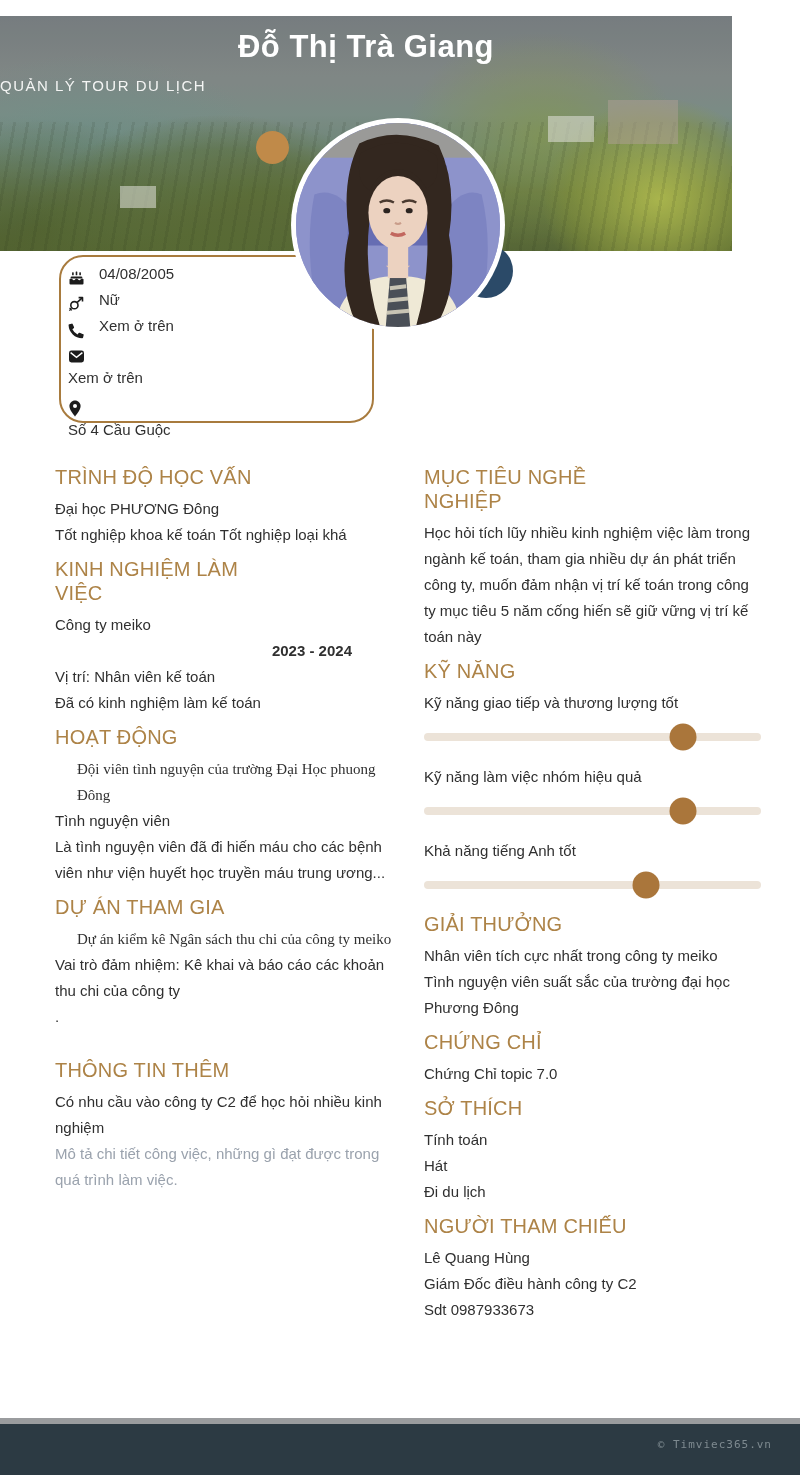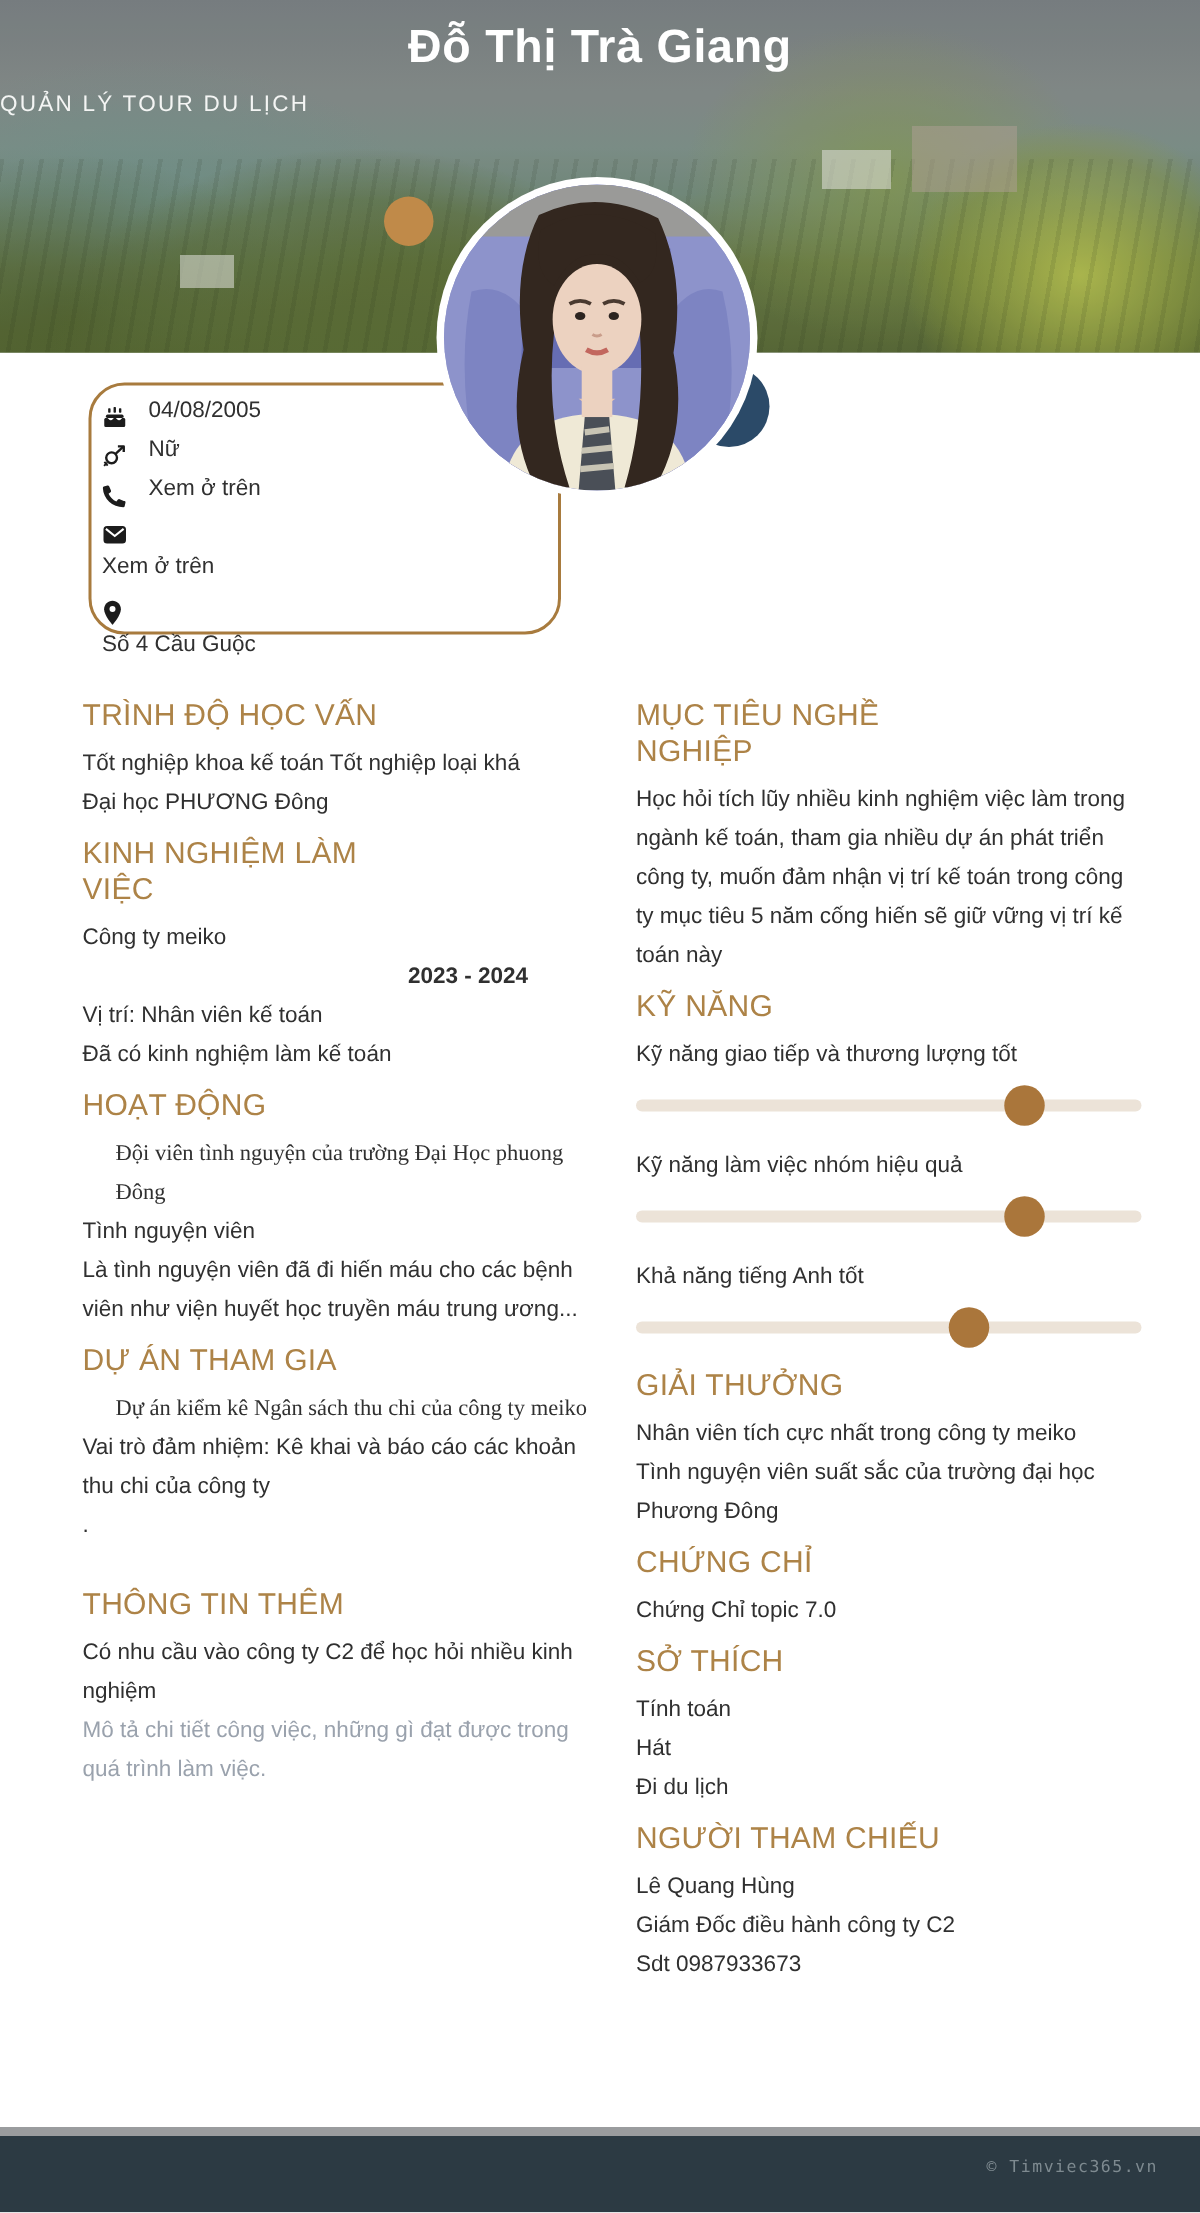--- a/index.html
+++ b/index.html
@@ -4,21 +4,21 @@
 <style>
   * { margin:0; padding:0; box-sizing:border-box; }
   html,body { background:#fff; }
   .page {
     position:relative; width:800px; height:1475px; margin:0 auto;
     background:#fff; overflow:hidden;
     font-family:"Liberation Sans", sans-serif; color:#303030;
   }
   
   .hero {
-    position:absolute; left:0; top:0; width:800px; height:235px; overflow:hidden;
+    position:absolute; left:0; top:16px; width:732px; height:235px; overflow:hidden;
     background-color:#7e8a85;
     background-image:
       radial-gradient(150px 130px at 90% 78%, rgba(197,208,83,.9), rgba(150,165,60,.45) 60%, transparent 78%),
       radial-gradient(190px 150px at 74% 52%, rgba(148,168,74,.65), transparent 72%),
       radial-gradient(260px 170px at 30% 100%, rgba(96,115,54,.95), rgba(96,115,54,.5) 60%, transparent 80%),
       radial-gradient(220px 150px at 6% 92%, rgba(86,104,48,.9), transparent 75%),
       radial-gradient(240px 130px at 12% 58%, rgba(123,157,149,.85), transparent 75%),
       linear-gradient(180deg, #82888b 0%, #8d9492 26%, #879a92 42%, #7b9484 55%, #6d8048 75%, #5e6f38 100%);
   }
   .hero::after { 
@@ -188,22 +188,22 @@
           <circle cx="7" cy="6" r="2" fill="#fff"></circle>
         </svg>
       </span>
     </div>
     <div class="noicon">Số 4 Cầu Guộc</div>
   </div>
 
   <div class="col col-left">
 
     <h2 class="sec">TRÌNH ĐỘ HỌC VẤN</h2>
+    <p>Đại học PHƯƠNG Đông</p>
     <p>Tốt nghiệp khoa kế toán  Tốt nghiệp loại khá</p>
-    <p>Đại học PHƯƠNG Đông</p>
 
     <h2 class="sec">KINH NGHIỆM LÀM VIỆC</h2>
     <p>Công ty meiko</p>
     <p class="period">2023 - 2024</p>
     <p>Vị trí: Nhân viên kế toán</p>
     <p>Đã có kinh nghiệm làm kế toán</p>
 
     <h2 class="sec">HOẠT ĐỘNG</h2>
     <p class="indent">Đội viên tình nguyện của trường Đại Học phuong Đông</p>
     <p>Tình nguyện viên</p>

